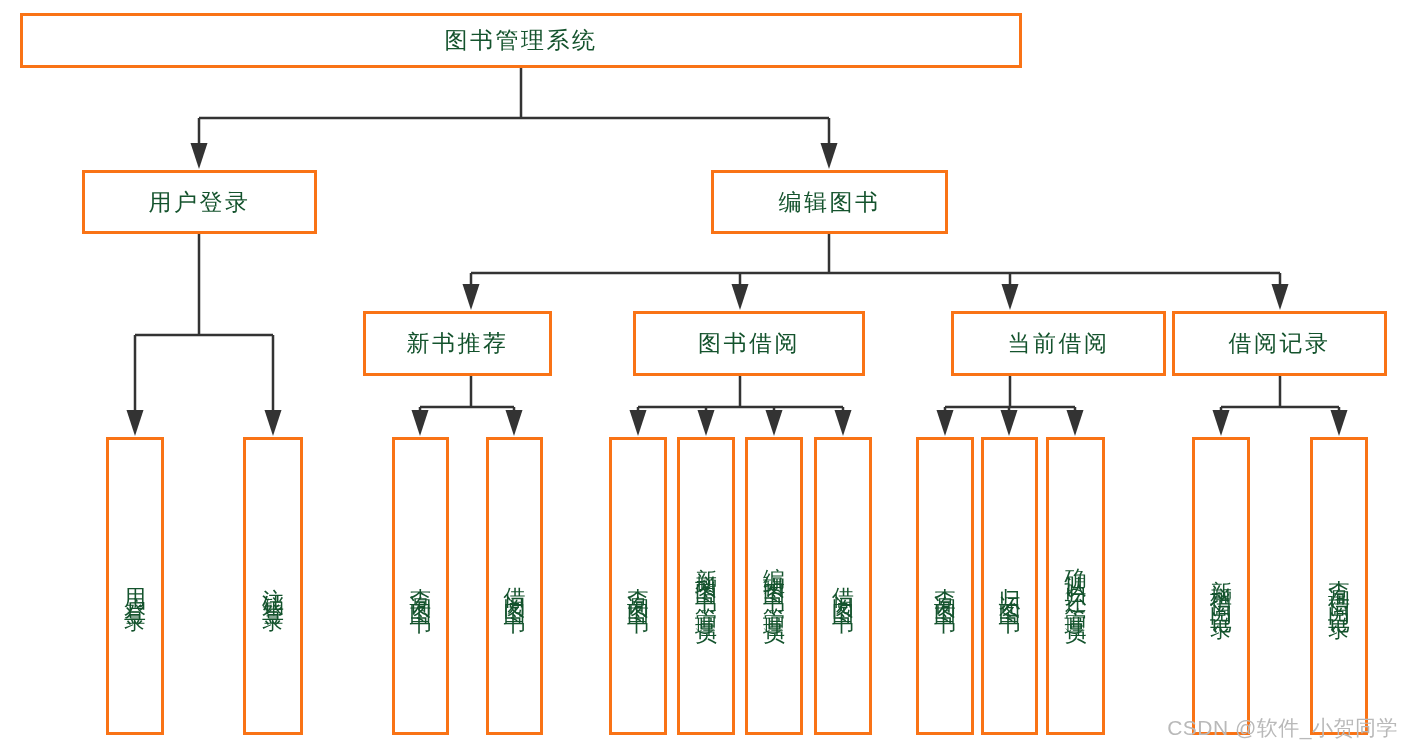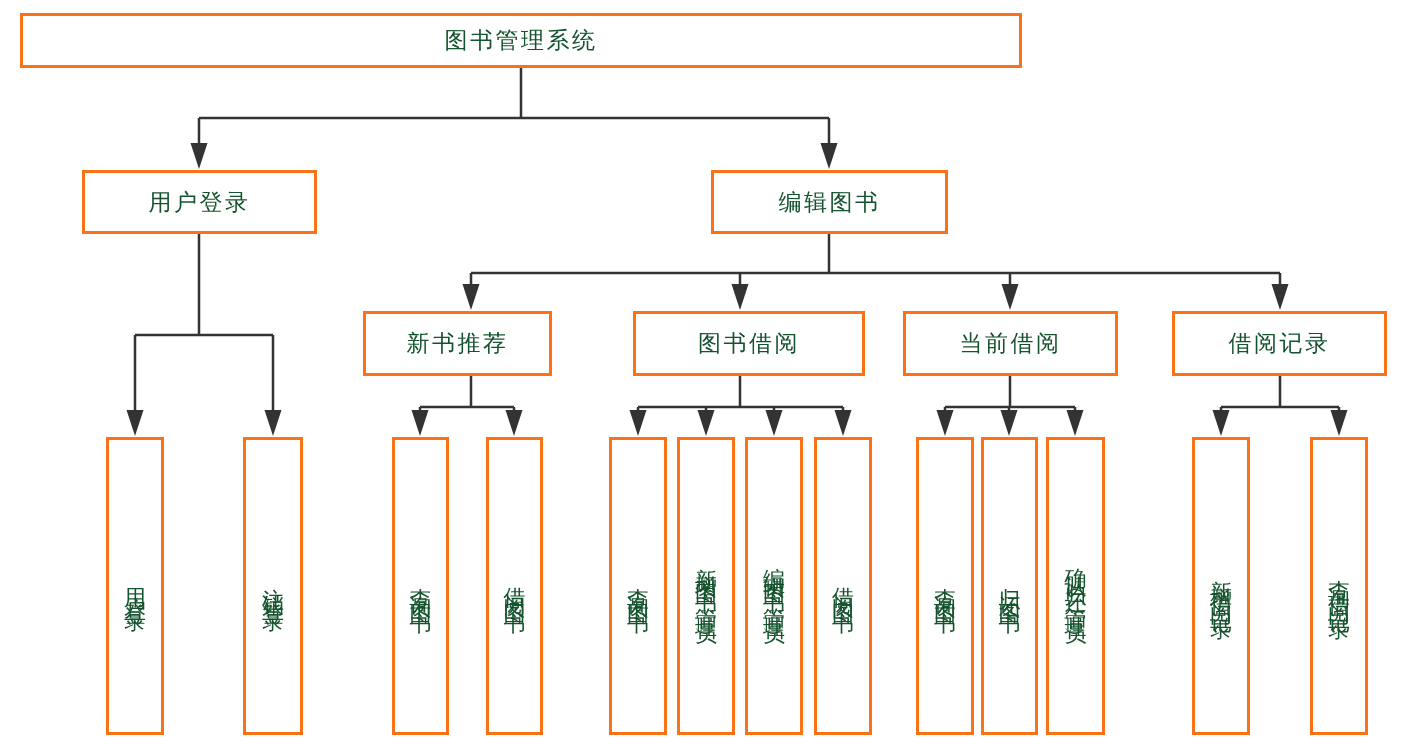--- a/index.html
+++ b/index.html
@@ -82,34 +82,35 @@
     <use href="#ah" x="1339" y="436"></use>
   </svg>
 
   <div class="node h" style="left:20px; top:13px; width:1002px; height:55px;">图书管理系统</div>
 
   <div class="node h" style="left:82px; top:170px; width:235px; height:64px;">用户登录</div>
   <div class="node h" style="left:711px; top:170px; width:237px; height:64px;">编辑图书</div>
 
   <div class="node h" style="left:363px; top:311px; width:189px; height:65px;">新书推荐</div>
   <div class="node h" style="left:633px; top:311px; width:232px; height:65px;">图书借阅</div>
-  <div class="node h" style="left:903px; top:311px; width:215px; height:65px;">当前借阅</div>
+  <div class="node h" style="left:951px; top:311px; width:215px; height:65px;">当前借阅</div>
   <div class="node h" style="left:1172px; top:311px; width:215px; height:65px;">借阅记录</div>
 
   <div class="node v" style="left:106px; top:437px; width:58px; height:298px;">用户登录</div>
   <div class="node v" style="left:243px; top:437px; width:60px; height:298px;">注销登录</div>
 
   <div class="node v" style="left:392px; top:437px; width:57px; height:298px;">查询图书</div>
   <div class="node v" style="left:486px; top:437px; width:57px; height:298px;">借阅图书</div>
 
   <div class="node v" style="left:609px; top:437px; width:58px; height:298px;">查询图书</div>
   <div class="node v" style="left:677px; top:437px; width:58px; height:298px;">新增图书（管理员）</div>
   <div class="node v" style="left:745px; top:437px; width:58px; height:298px;">编辑图书（管理员）</div>
   <div class="node v" style="left:814px; top:437px; width:58px; height:298px;">借阅图书</div>
 
   <div class="node v" style="left:916px; top:437px; width:58px; height:298px;">查询图书</div>
   <div class="node v" style="left:981px; top:437px; width:57px; height:298px;">归还图书</div>
   <div class="node v" style="left:1046px; top:437px; width:59px; height:298px;">确认归还（管理员）</div>
 
   <div class="node v" style="left:1192px; top:437px; width:58px; height:298px;">新增借阅记录</div>
   <div class="node v" style="left:1310px; top:437px; width:58px; height:298px;">查询借阅记录</div>
 
+  <div id="watermark">CSDN @软件_小贺同学</div>
 </div>
 
 </body></html>

